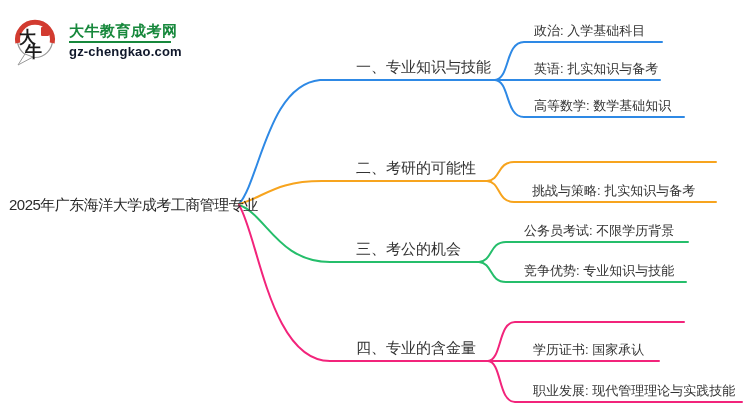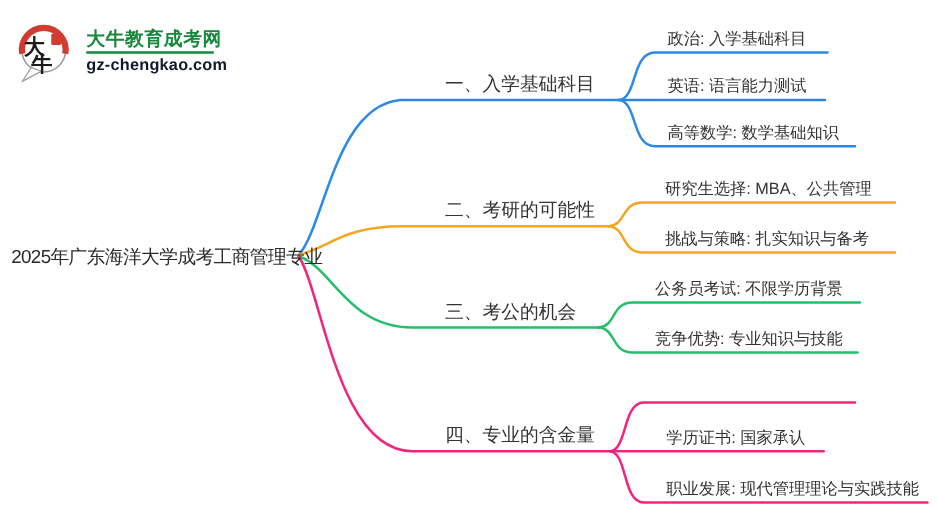--- a/index.html
+++ b/index.html
@@ -58,30 +58,29 @@
       <text x="7" y="25" font-size="17" font-weight="bold" fill="#1c1c1c">大</text>
       <text x="13" y="39" font-size="17" font-weight="bold" fill="#1c1c1c">牛</text>
     </svg>
     <div class="logo-name" style="color: rgb(23, 136, 60);">大牛教育成考网</div>
     <div class="logo-rule" style="background: rgb(23, 136, 60);"></div>
     <div class="logo-url" style="color: #0f172a;">gz-chengkao.com</div>
   </div>
 
   <div class="node topic" style="left:9px; top:196px;">2025年广东海洋大学成考工商管理专业</div>
 
-  <div class="node blabel" style="left:356px; top:58px;">一、入学基础科目</div>
+  <div class="node blabel" style="left:356px; top:58px;">一、专业知识与技能</div>
   <div class="node blabel" style="left:356px; top:159px;">二、考研的可能性</div>
   <div class="node blabel" style="left:356px; top:240px;">三、考公的机会</div>
   <div class="node blabel" style="left:356px; top:339px;">四、专业的含金量</div>
 
   <div class="node child" style="left:534px; top:22px;">政治: 入学基础科目</div>
-  <div class="node child" style="left:534px; top:60px;">英语: 语言能力测试</div>
+  <div class="node child" style="left:534px; top:60px;">英语: 扎实知识与备考</div>
   <div class="node child" style="left:534px; top:97px;">高等数学: 数学基础知识</div>
 
-  <div class="node child" style="left:532px; top:142px;">研究生选择: MBA、公共管理</div>
   <div class="node child" style="left:532px; top:182px;">挑战与策略: 扎实知识与备考</div>
 
   <div class="node child" style="left:524px; top:222px;">公务员考试: 不限学历背景</div>
   <div class="node child" style="left:524px; top:262px;">竞争优势: 专业知识与技能</div>
 
   <div class="node child" style="left:533px; top:341px;">学历证书: 国家承认</div>
   <div class="node child" style="left:533px; top:382px;">职业发展: 现代管理理论与实践技能</div>
 
 </div>
 

